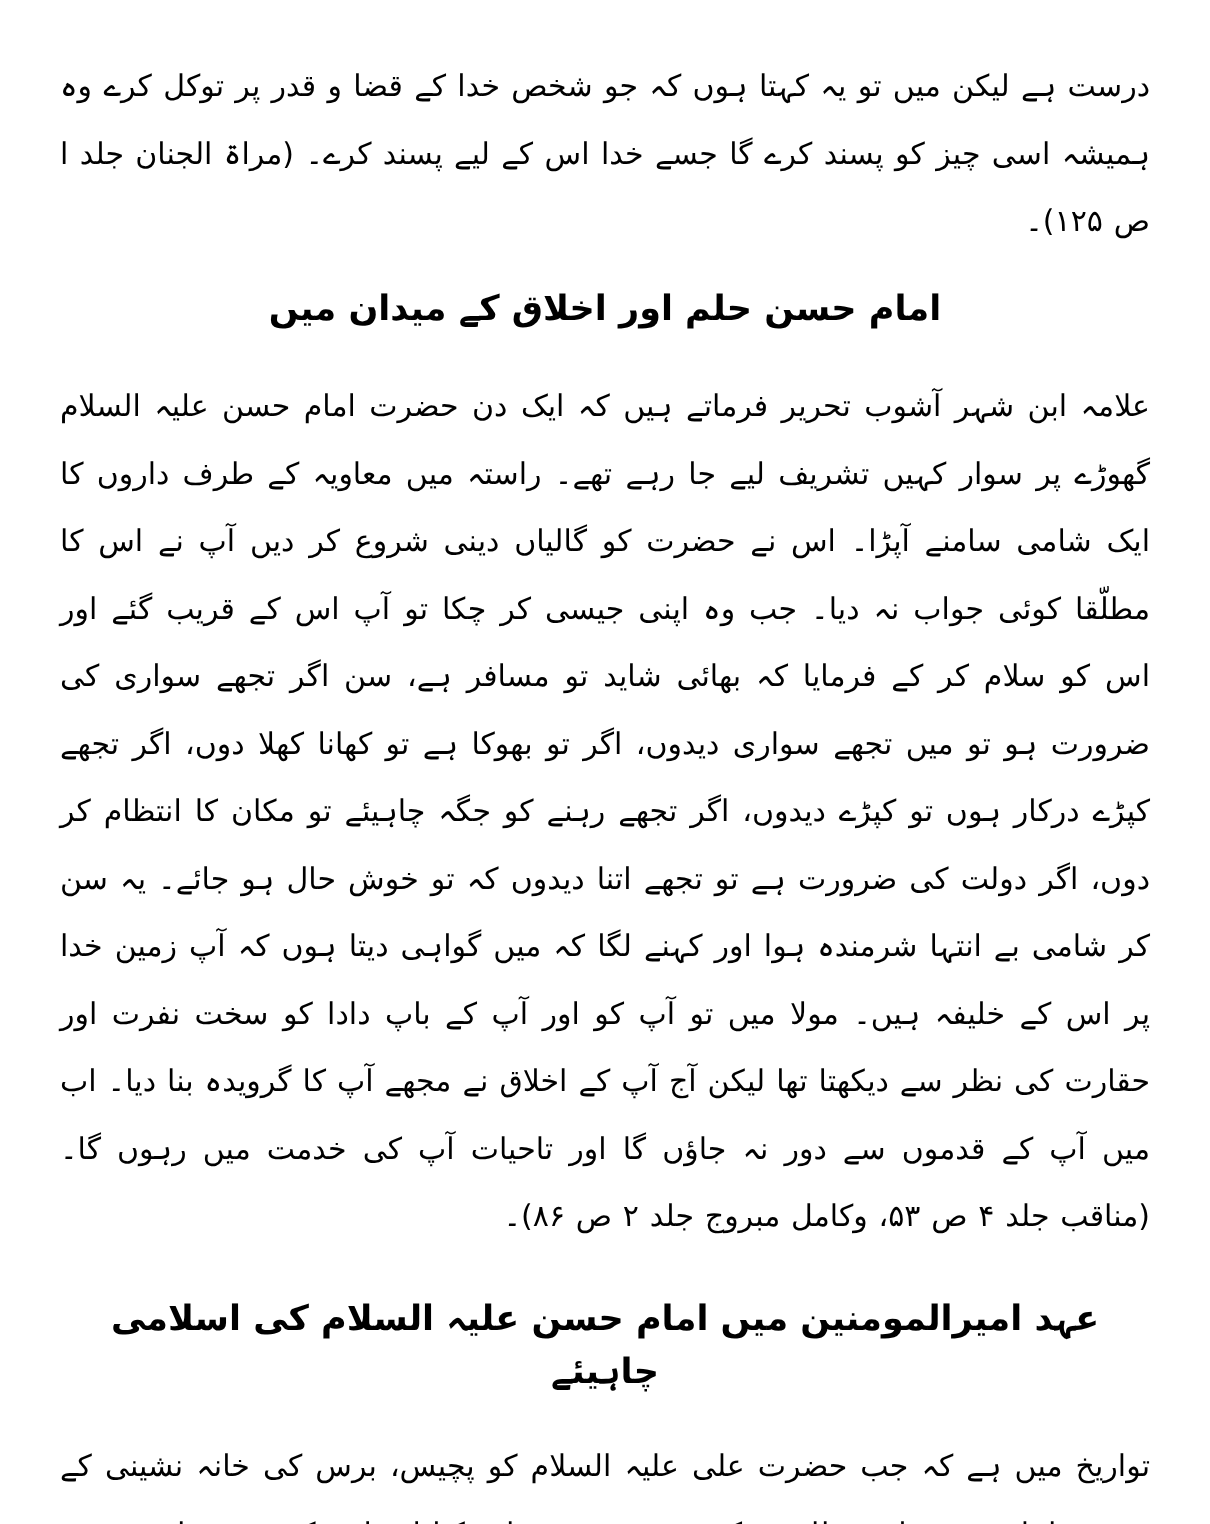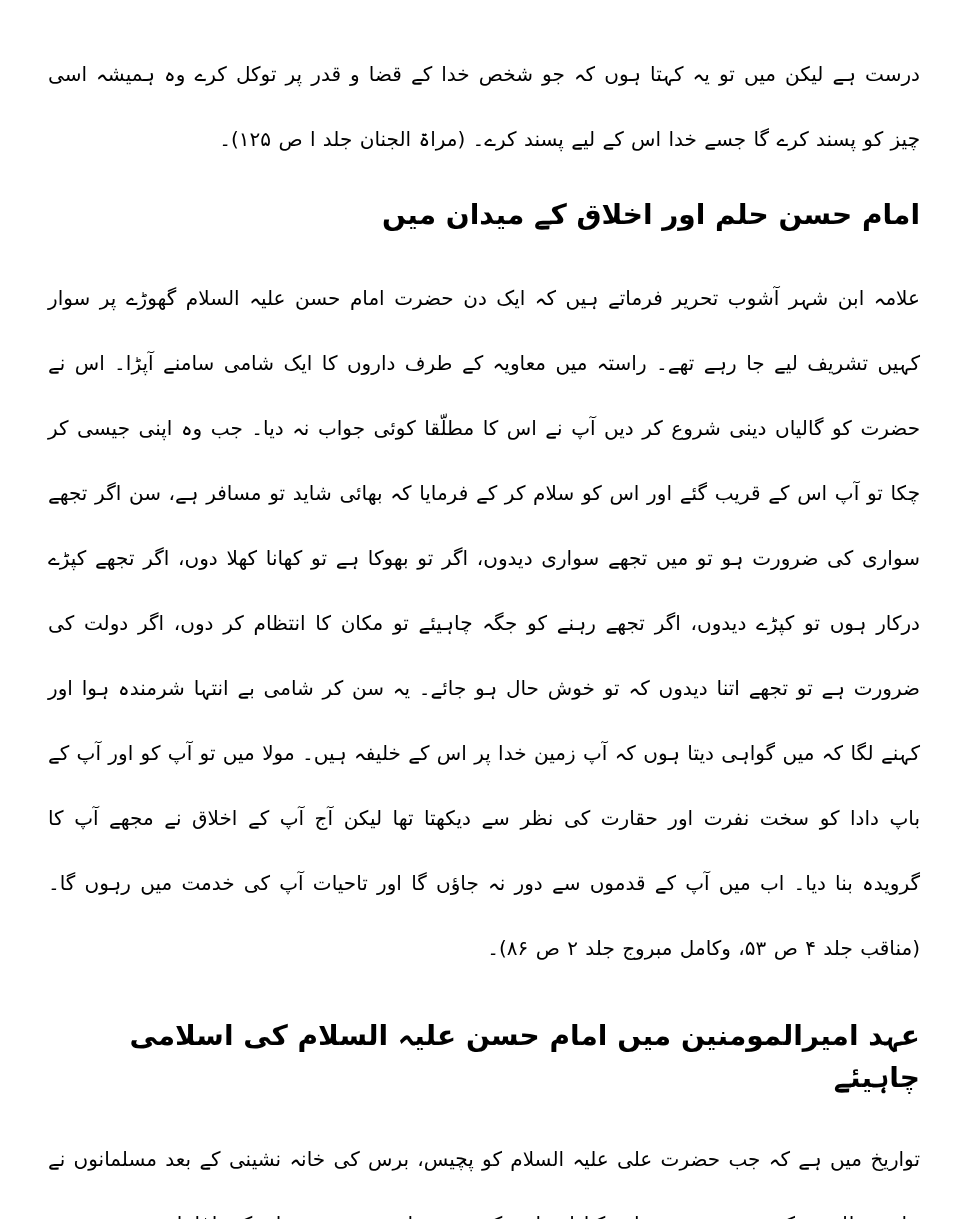--- a/index.html
+++ b/index.html
@@ -15,32 +15,32 @@
   }
   .page {
     box-sizing: border-box;
     width: 968px;
     min-height: 1219px;
     padding: 24px 48px 28px 48px;
     direction: rtl;
     background: #ffffff;
   }
   .body-text {
-    font-size: 20px;
-    line-height: 65px;
+    font-size: 24px;
+    line-height: 54px;
     text-align: justify;
     text-justify: inter-word;
     margin: 0;
     word-spacing: 1px;
   }
   .heading {
     font-size: 28px;
     font-weight: bold;
     line-height: 1.5;
-    text-align: right;
+    text-align: center;
     margin: 0;
   }
   
   .sp-p1 { margin-top: 18px; }
   .sp-h1 { margin-top: 22px; }
   .sp-p2 { margin-top: 30px; }
   .sp-h2 { margin-top: 34px; }
   .sp-p3 { margin-top: 28px; }
 </style>
 </head>

